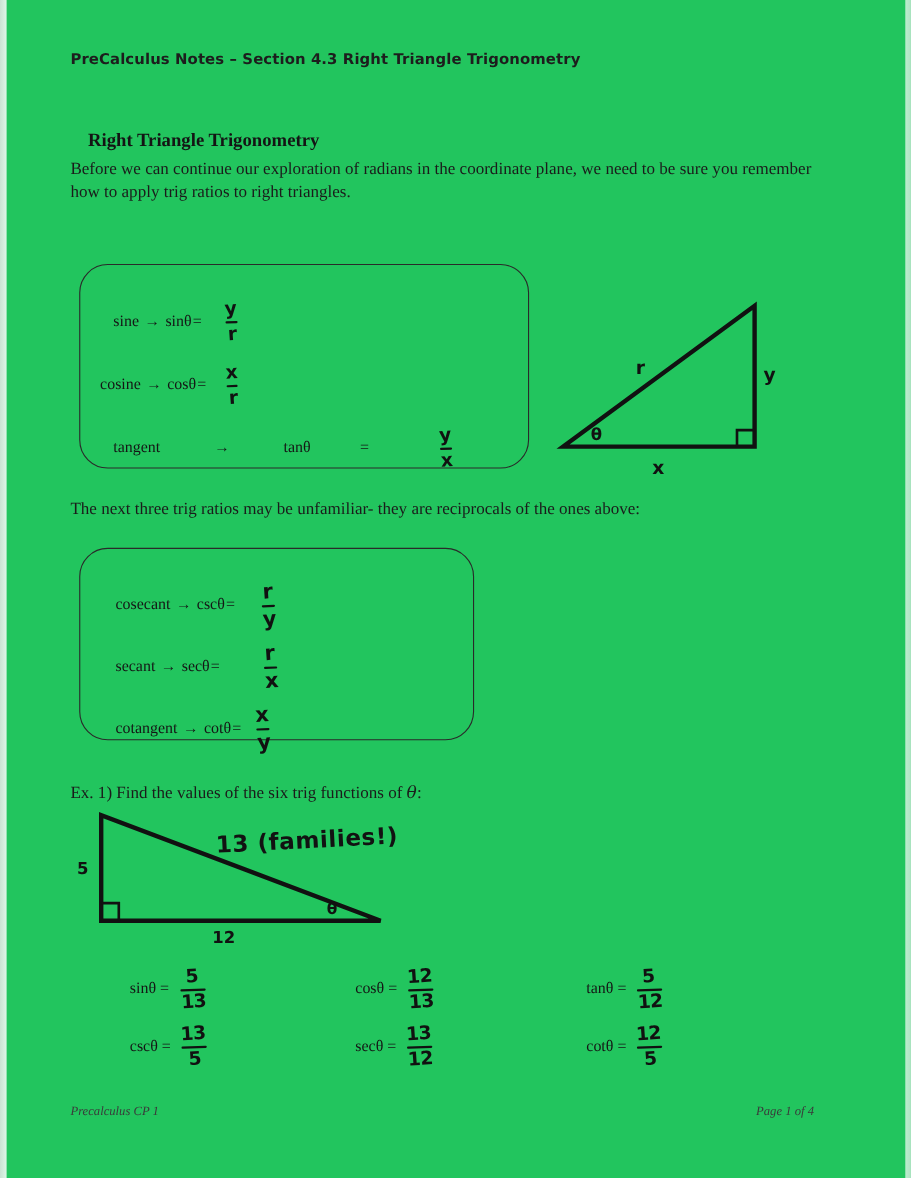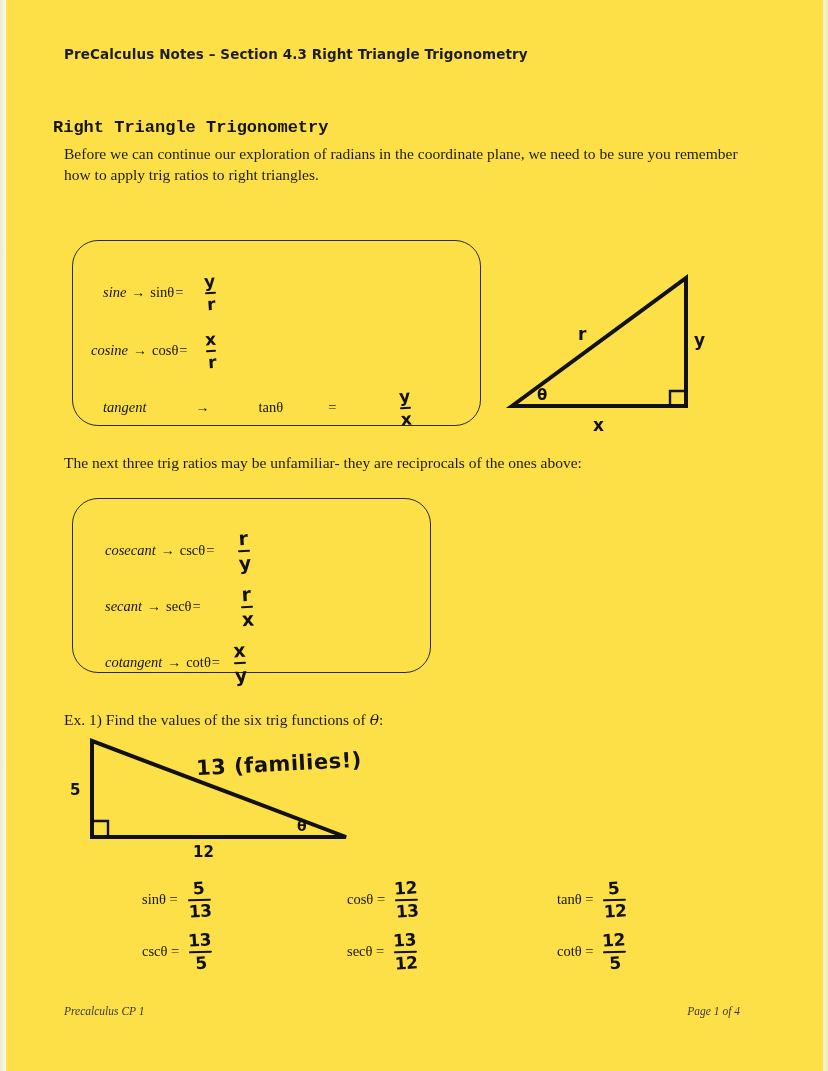--- a/index.html
+++ b/index.html
@@ -11,21 +11,21 @@
     width: 828px;
     height: 1071px;
     position: relative;
     font-family: "Liberation Serif", serif;
     color: #1a1a1a;
     overflow: hidden;
   }
   .page {
     position: absolute;
     inset: 0;
-    background: #fde047;
+    background: #22c55e;
   }
   
   .scan-edge-left {
     position: absolute;
     left: 0; top: 0;
     width: 6px; height: 100%;
     background: linear-gradient(to right, #e8e8e8, #ffffff);
     opacity: .85;
   }
   .scan-edge-right {
@@ -42,23 +42,23 @@
     top: 46px;
     font-family: "DejaVu Sans", sans-serif;
     font-weight: bold;
     font-size: 13.5px;
     letter-spacing: .1px;
     color: #1d1d1d;
   }
 
   .title {
     position: absolute;
-    left: 53px;
+    left: 80px;
     top: 118px;
-    font-family: Liberation Mono, monospace;
+    font-family: Liberation Serif, serif;
     font-weight: bold;
     font-size: 17px;
     color: #141414;
   }
 
   .intro {
     position: absolute;
     left: 64px;
     top: 143px;
     width: 680px;
@@ -116,21 +116,21 @@
   }
 
   .def-row {
     position: absolute;
     display: flex;
     align-items: center;
     font-size: 14.5px;
     color: #151515;
     white-space: nowrap;
   }
-  .def-row .word { font-family: "Liberation Serif", serif; font-style: italic; }
+  .def-row .word { font-family: "Liberation Serif", serif; }
   .def-row .arrow {
     margin: 0 5px;
     font-size: 14px;
   }
   .def-row .fn {
     font-family: "Liberation Serif", serif;
   }
   .def-row .eq { margin-left: 1px; }
 
   
@@ -195,21 +195,20 @@
     letter-spacing: .5px;
     white-space: nowrap;
   }
 
   
   .answers {
     position: absolute;
     left: 118px;
     top: 880px;
     width: 640px;
-    margin-left: 24px;
   }
   .ans-row {
     position: relative;
     height: 52px;
   }
   .ans-cell {
     position: absolute;
     display: flex;
     align-items: center;
     font-size: 14.5px;

